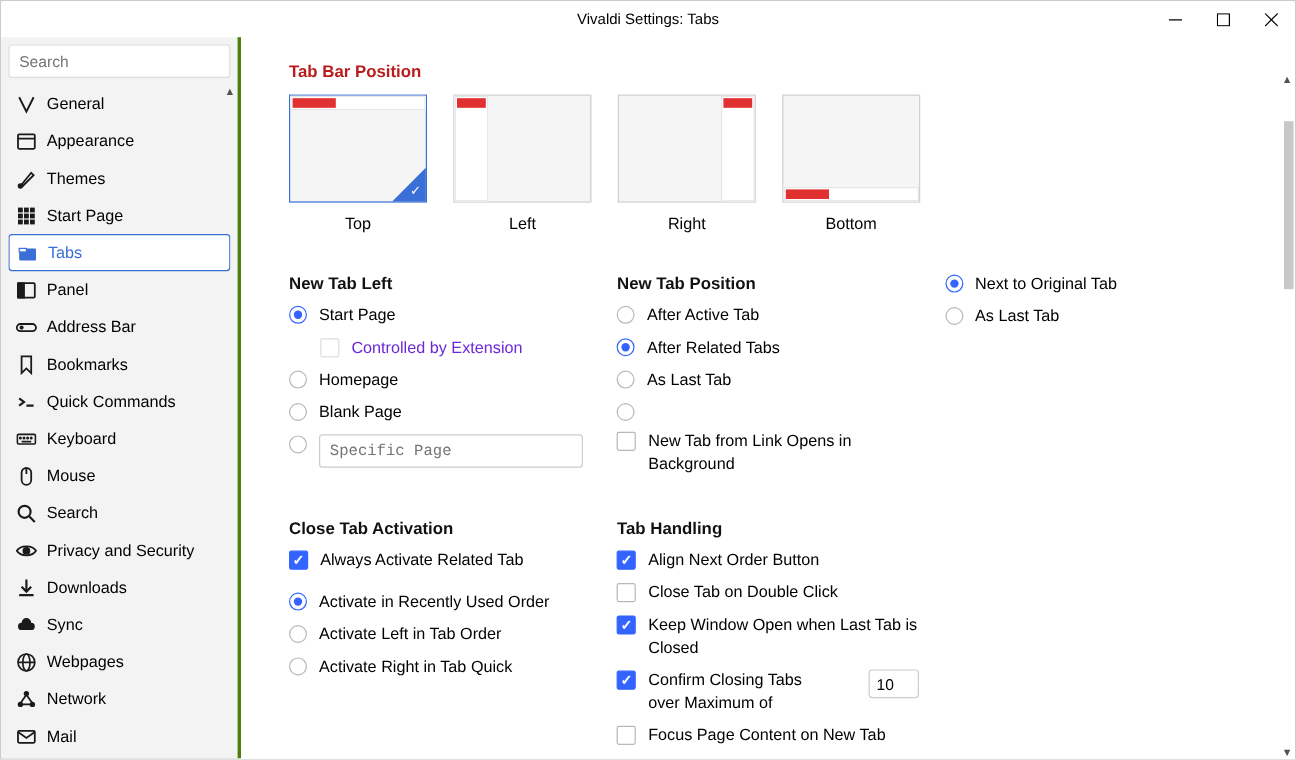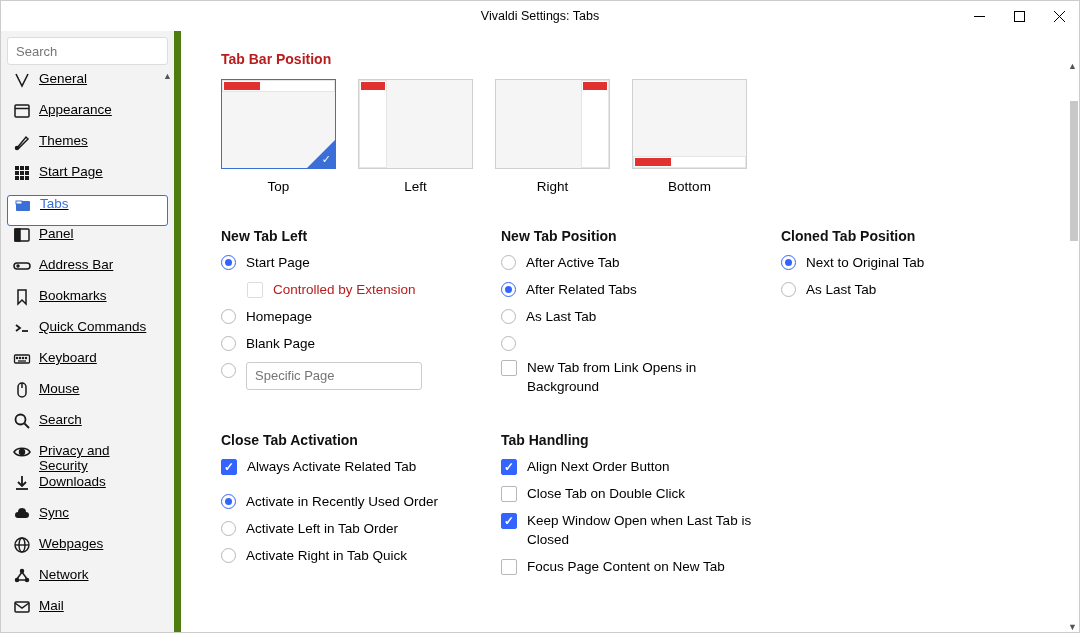--- a/index.html
+++ b/index.html
@@ -6,26 +6,26 @@
   body { width: 1080px; height: 633px; background: #fff; overflow: hidden; border: 1px solid #ccc; position: relative; }
 
   .titlebar { height: 30px; display: flex; align-items: center; justify-content: center; position: relative; background: #fff; }
   .titlebar-title { font-size: 12.5px; text-align: center; }
   .win-controls { position: absolute; right: 0; top: 0; display: flex; }
   .win-btn { width: 40px; height: 30px; display: flex; align-items: center; justify-content: center; font-size: 14px; }
   .win-btn svg { width: 11px; height: 11px; }
 
   .body-area { display: flex; height: calc(100% - 30px); position: relative; }
 
-  .sidebar { width: 180px; background: #f3f3f3; border-right: 7px solid #4d7c0f; display: flex; flex-direction: column; padding: 6px 6px 0 6px; position: relative; text-decoration: underline; }
+  .sidebar { width: 200px; background: #f3f3f3; border-right: 3px solid #4d7c0f; display: flex; flex-direction: column; padding: 6px 6px 0 6px; position: relative; }
   .search-box { margin: 0 0 6px 0; }
   .search-box input { width: 100%; height: 28px; border: 1px solid #ddd; border-radius: 3px; padding: 0 8px; font-size: 13px; background: #fff; }
 
   .side-items { flex: 1; overflow: hidden; }
-  .side-item { display: flex; align-items: flex-start; height: 31px; padding: 0 6px; font-size: 13.5px; cursor: pointer; border-radius: 3px; }
+  .side-item { display: flex; align-items: center; height: 31px; padding: 0 6px; font-size: 13.5px; cursor: pointer; border-radius: 3px; }
   .side-item .s-icon { width: 18px; height: 18px; display: flex; align-items: center; justify-content: center; margin-right: 8px; color: #1a1a1a; flex-shrink: 0; }
   .side-item.selected { background: #fff; border: 1px solid #3a6fd8; color: #3a6fd8; }
   .side-item.selected .s-icon { color: #3a6fd8; }
   .side-scroll-up { position: absolute; right: 2px; top: 40px; font-size: 9px; color: #555;}
 
   .content { flex: 1; background: #fff; padding: 20px 40px 0 40px; overflow-y: auto; position: relative; }
   .content::-webkit-scrollbar { width: 12px; }
   .content::-webkit-scrollbar-thumb { background: #c8c8c8; }
 
   .section-title { font-weight: 600; font-size: 14px; margin-bottom: 12px; color: #b91c1c; }
@@ -45,25 +45,25 @@
   .col-title { font-weight: 600; font-size: 14px; margin-bottom: 10px; color: #111; }
 
   .radio-row, .check-row { display: flex; align-items: flex-start; gap: 10px; font-size: 13.5px; margin-bottom: 8px; line-height: 1.4; }
   .radio { width: 15px; height: 15px; border-radius: 50%; border: 1.5px solid #b8b8b8; flex-shrink: 0; margin-top: 1px; display: inline-flex; align-items: center; justify-content: center; }
   .radio.checked { border-color: #3464ff; }
   .radio.checked::after { content: ''; width: 7px; height: 7px; border-radius: 50%; background: #3464ff; }
   .checkbox { width: 16px; height: 16px; border: 1.5px solid #b8b8b8; border-radius: 2px; flex-shrink: 0; margin-top: 1px; display: inline-flex; align-items: center; justify-content: center; }
   .checkbox.checked { background: #3464ff; border-color: #3464ff; }
   .checkbox.checked::after { content: '✓'; color: #fff; font-size: 12px; line-height: 1; font-weight: bold; }
   .checkbox.disabled { border-color: #ddd; }
-  .disabled-text { color: #b91c1c; }
+  .disabled-text { color: #6d28d9; }
   .sub-indent { margin-left: 26px; margin-bottom: 8px; }
 
   .text-input { border: 1px solid #ccc; border-radius: 3px; padding: 4px 8px; height: 28px; font-size: 13px; }
-  .text-input.wide { width: 176px; }
+  .text-input.wide { width: 220px; font-family: Liberation Mono, monospace; }
   .num-input { width: 42px; text-align: left; border: 1px solid #ccc; border-radius: 3px; height: 24px; font-size: 13px; padding: 0 6px; margin-left: auto; }
 
   .check-row .option-text { flex: 1; }
   .right-scrollbar { position: absolute; right: 0; top: 30px; width: 12px; bottom: 0; background: transparent; }
   .right-scrollbar .thumb { position: absolute; right: 1px; top: 40px; width: 8px; height: 140px; background: #c8c8c8; border-radius: 0; }
   .right-scrollbar .arrow { position: absolute; right: 2px; font-size: 9px; color: #555; }
 </style>
 </head>
 <body>
 
@@ -352,21 +352,20 @@
         <div class="radio-row">
             <span class="radio"></span>
           </div>
         <div class="check-row" style="margin-top:6px;">
             <span class="checkbox"></span>
             <span class="option-text">New Tab from Link Opens in Background</span>
           </div>
       </div>
 
       <div class="col">
-        <div class="col-title">Cloned Tab Position</div>
         <div class="radio-row">
             <span class="radio checked"></span>
             <span>Next to Original Tab</span>
           </div>
         <div class="radio-row">
             <span class="radio"></span>
             <span>As Last Tab</span>
           </div>
       </div>
     </div>
@@ -399,20 +398,25 @@
             <span class="checkbox checked"></span>
             <span>Align Next Order Button</span>
           </div>
         <div class="check-row">
             <span class="checkbox"></span>
             <span>Close Tab on Double Click</span>
           </div>
         <div class="check-row">
             <span class="checkbox checked"></span>
             <span class="option-text">Keep Window Open when Last Tab is Closed</span>
+          </div>
+        <div class="check-row">
+            <span class="checkbox checked"></span>
+            <span class="option-text" style="max-width:150px;">Confirm Closing Tabs over Maximum of</span>
+            <input class="num-input" value="10" style="">
           </div>
         <div class="check-row">
             <span class="checkbox"></span>
             <span>Focus Page Content on New Tab</span>
           </div>
       </div>
       <div class="col"></div>
     </div>
 
   </div>

